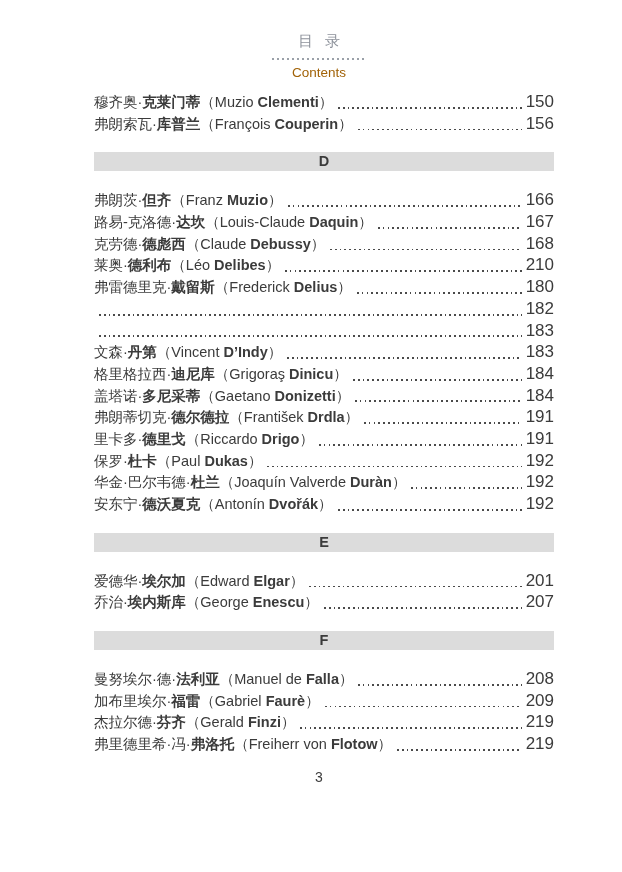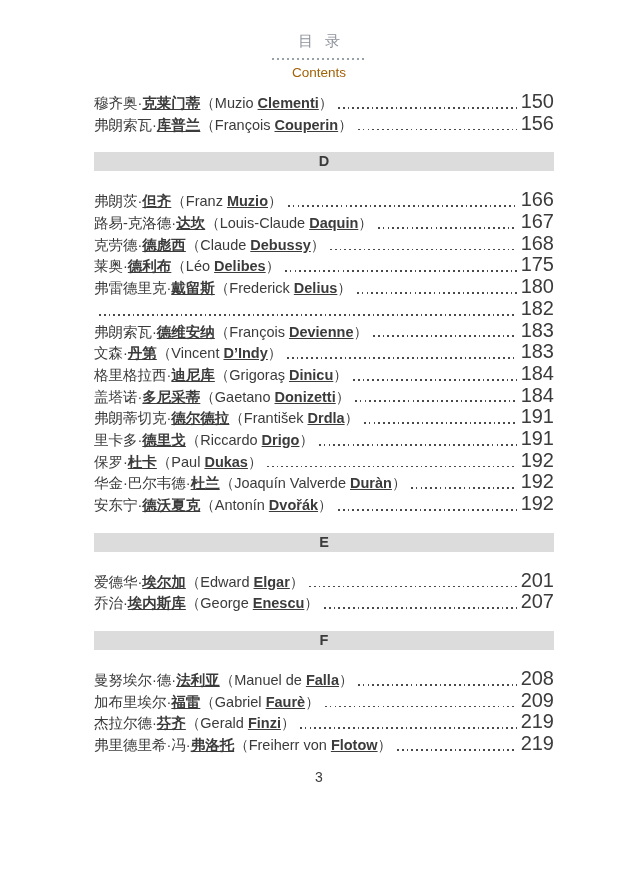--- a/index.html
+++ b/index.html
@@ -27,27 +27,27 @@
 
   
   .toc { margin: 11px 0 0 86px; width: 460px; }
 
   .toc-row {
     display: flex; align-items: baseline;
     height: 21.7px; line-height: 21.7px;
     font-size: 14.5px; white-space: nowrap;
   }
   .name { flex: 0 0 auto; }
-  .zh-bold, .lat-bold { font-weight: 700; text-decoration: underline; }
+  .zh-bold, .lat-bold { font-weight: 700; }
   .leader {
     flex: 1 1 auto; min-width: 12px; height: 1.8px;
     align-self: flex-end; margin: 0 4px 4px 5px;
     background-image: repeating-linear-gradient(to right, #4a4a4a 0 1.7px, transparent 1.7px 4.8px);
   }
-  .page-num { flex: 0 0 auto; font-size: 20px; }
+  .page-num { flex: 0 0 auto; font-size: 17px; }
 
   .section-bar {
     height: 19px; line-height: 19px; margin: 18px 0;
     background: #dcdcdc; color: #3b3b3b;
     text-align: center; font-weight: 700; font-size: 14.5px;
   }
 
   .footer { margin-top: 14px; text-align: center; font-size: 14px; color: #3b3b3b; }
 </style>
 </head>
@@ -92,36 +92,35 @@
 
   <div class="toc-row">
     <span class="name"><span class="zh">克劳德·</span><span class="zh-bold">德彪西</span><span class="par-open">（</span><span class="lat">Claude </span><span class="lat-bold">Debussy</span><span class="par-close">）</span></span>
     <span class="leader"></span>
     <span class="page-num">168</span>
   </div>
 
   <div class="toc-row">
     <span class="name"><span class="zh">莱奥·</span><span class="zh-bold">德利布</span><span class="par-open">（</span><span class="lat">Léo </span><span class="lat-bold">Delibes</span><span class="par-close">）</span></span>
     <span class="leader"></span>
-    <span class="page-num">175</span>
+    <span class="page-num">210</span>
   </div>
 
   <div class="toc-row">
     <span class="name"><span class="zh">弗雷德里克·</span><span class="zh-bold">戴留斯</span><span class="par-open">（</span><span class="lat">Frederick </span><span class="lat-bold">Delius</span><span class="par-close">）</span></span>
     <span class="leader"></span>
     <span class="page-num">180</span>
   </div>
 
   <div class="toc-row">
     <span class="leader"></span>
     <span class="page-num">182</span>
   </div>
 
   <div class="toc-row">
-    <span class="name"><span class="zh">弗朗索瓦·</span><span class="zh-bold">德维安纳</span><span class="par-open">（</span><span class="lat">François </span><span class="lat-bold">Devienne</span><span class="par-close">）</span></span>
     <span class="leader"></span>
     <span class="page-num">183</span>
   </div>
 
   <div class="toc-row">
     <span class="name"><span class="zh">文森·</span><span class="zh-bold">丹第</span><span class="par-open">（</span><span class="lat">Vincent </span><span class="lat-bold">D’Indy</span><span class="par-close">）</span></span>
     <span class="leader"></span>
     <span class="page-num">183</span>
   </div>
 

